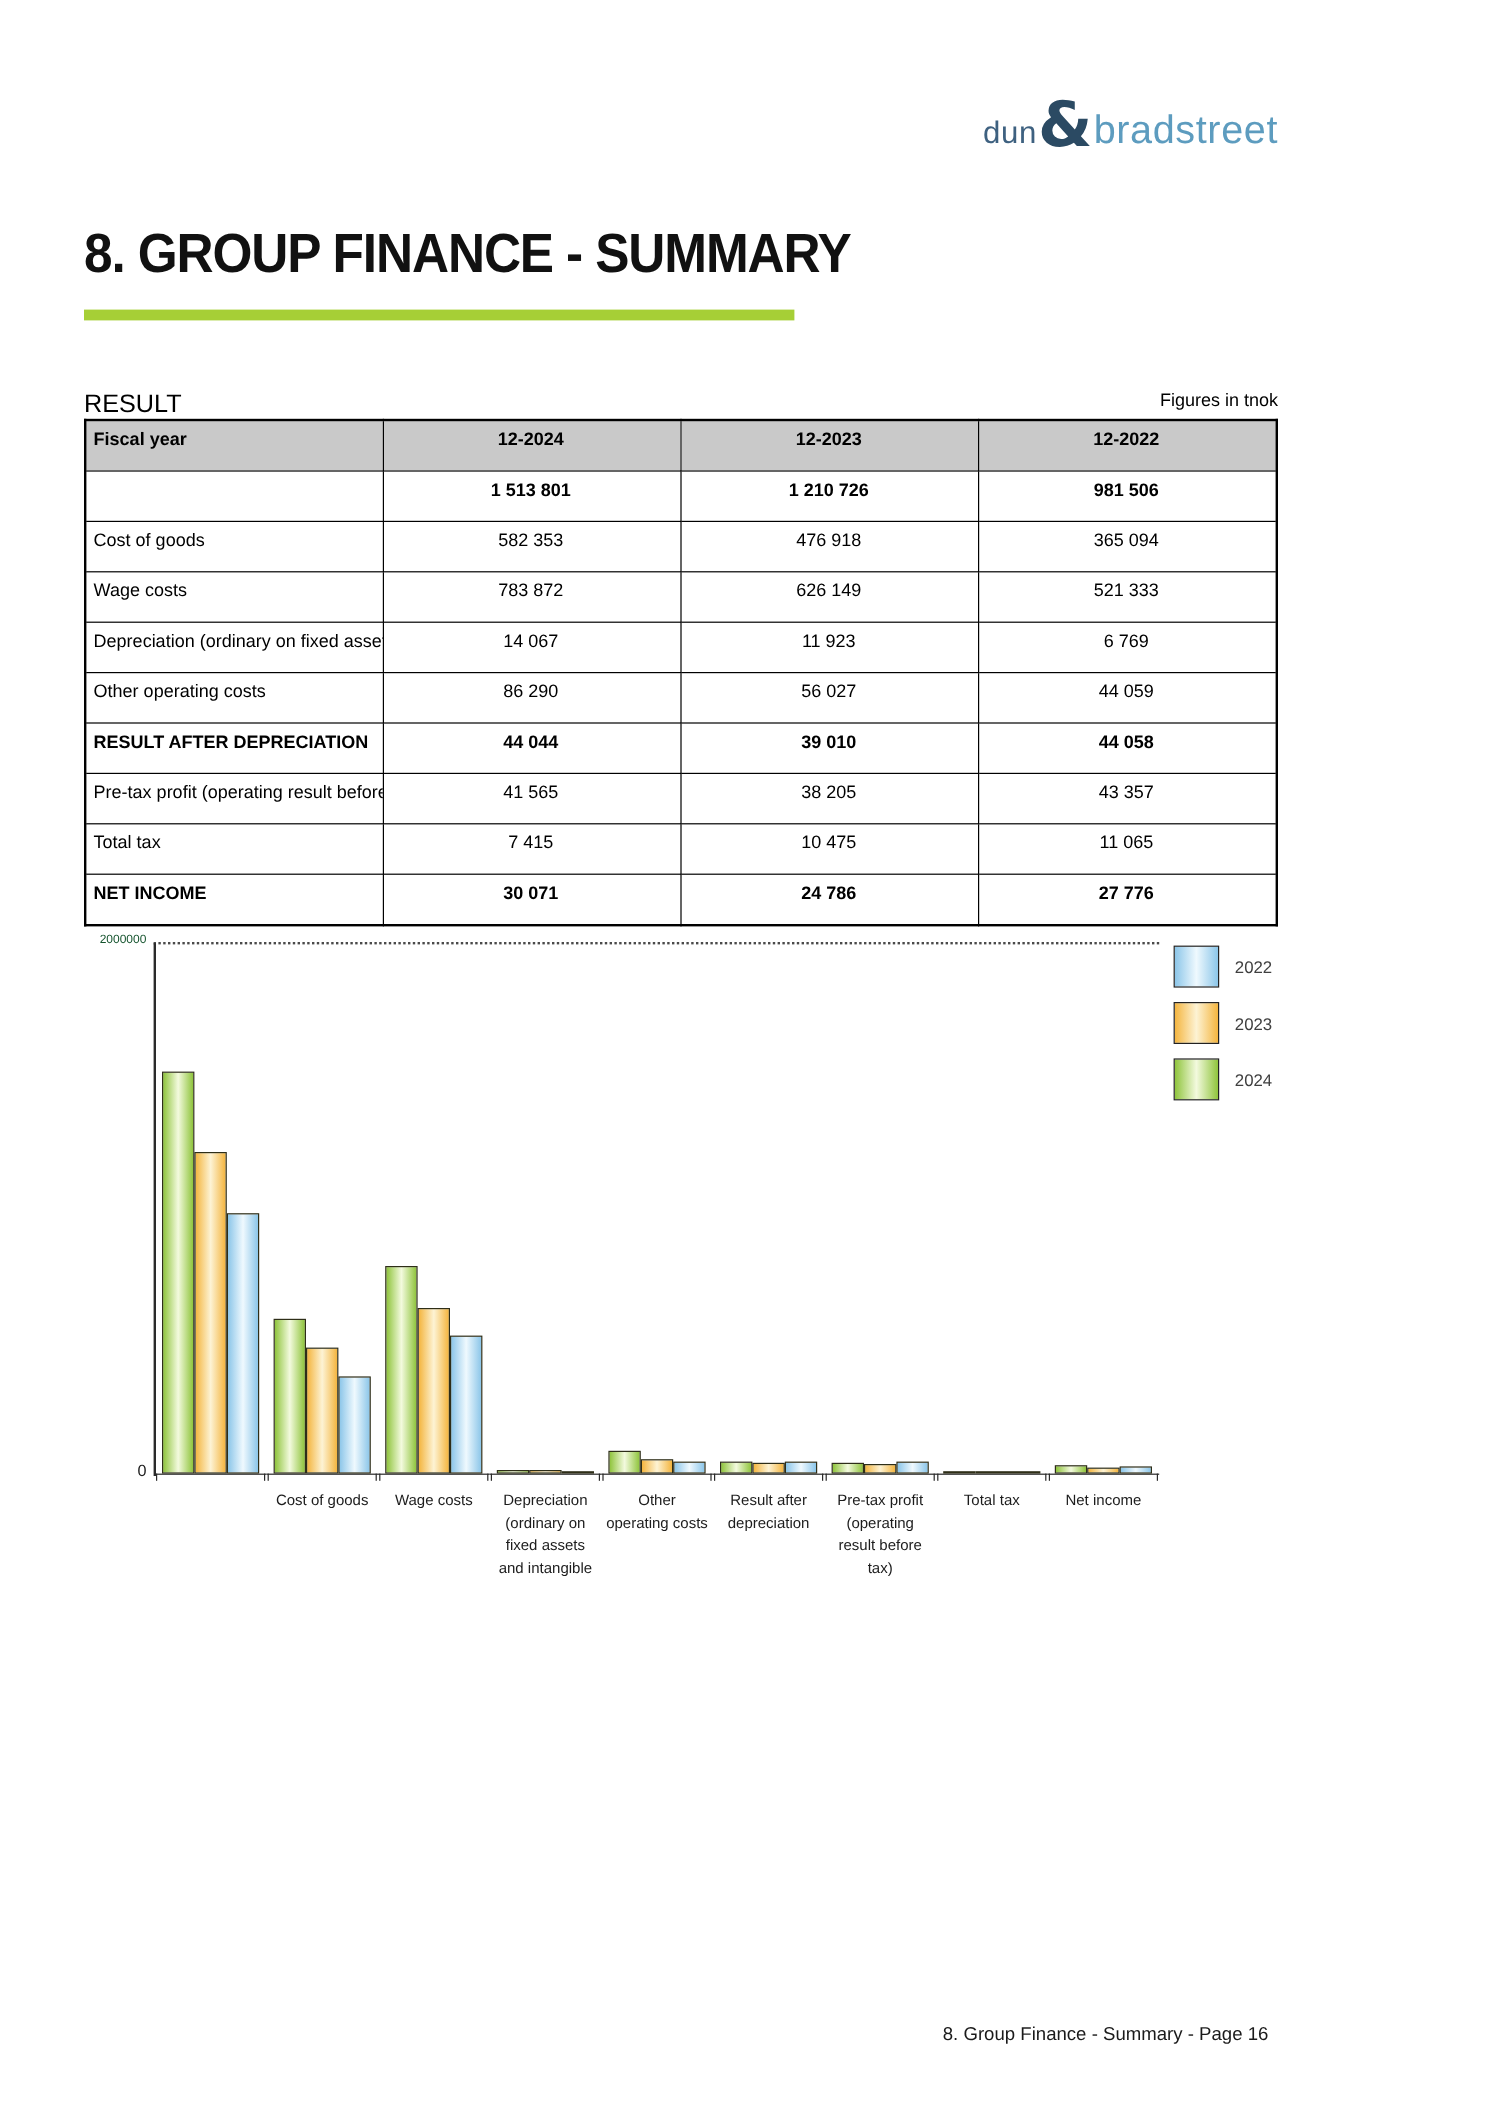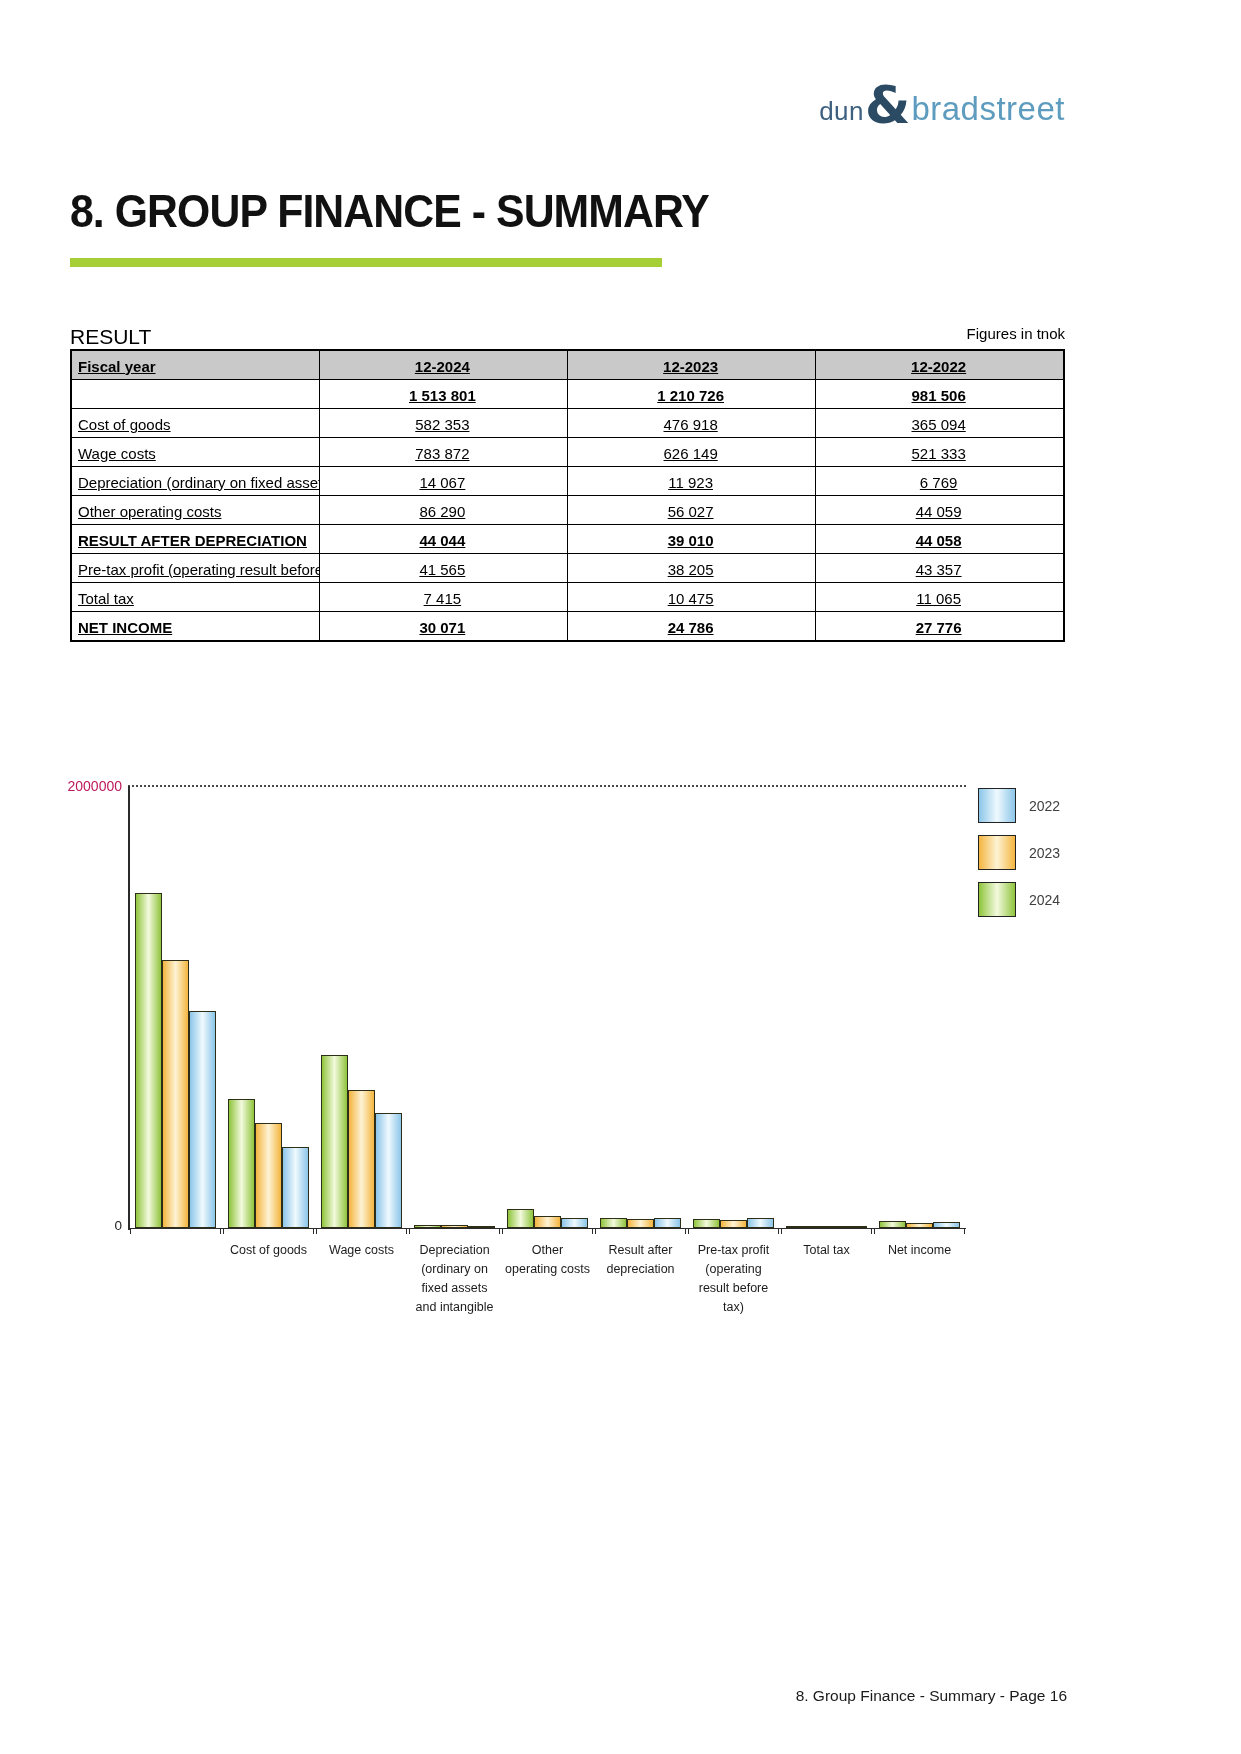--- a/index.html
+++ b/index.html
@@ -21,29 +21,29 @@
   #title { left:70px; top:184px; font-size:46px; font-weight:bold; letter-spacing:-1px;
            transform:scaleX(.93); transform-origin:left; white-space:nowrap; color:#111; }
   #divider { left:70px; top:258px; width:592px; height:9px; }
 
   
   #result-label { left:70px; top:325px; font-size:21px; font-weight:normal; }
   #figures-note { top:325px; right:176px; font-size:15px; }
 
   #result-table { left:70px; top:349px; width:995px; border-collapse:collapse;
                   font-size:15px; border:2px solid #000; table-layout:fixed; }
-  #result-table th, #result-table td { border:1px solid #000; padding:5px 8px 3px 6px; height:20px;
-                  overflow:hidden; white-space:nowrap;text-decoration:underline; }
+  #result-table th, #result-table td { border:1px solid #000; padding:5px 8px 16px 6px; height:20px;
+                  overflow:hidden; white-space:nowrap; }
   #result-table th { background:#c9c9c9; font-weight:bold; }
   #result-table th.lbl { text-align:left; }
   #result-table td.val { text-align:center; width:139px; }
   #result-table tr.bold td { font-weight:bold; }
 
   
-  #ytick-top  { left:36px; top:778px; width:86px; text-align:right; font-size:14px; color:#be185d; }
+  #ytick-top  { left:36px; top:778px; width:86px; text-align:right; font-size:10px; color:#14532d; }
   #ytick-zero { left:80px; top:1218px; width:42px; text-align:right; font-size:13.5px; color:#222; }
   #gridline { left:128px; top:785px; width:838px; height:0; border-top:2px dotted #4a4a4a; }
   #yaxis { left:128px; top:786px; width:1.5px; height:444px; background:#2a2a2a; }
 
   #chart-plot { left:129px; top:787px; width:837px; height:442px; display:flex; align-items:flex-end; }
   .cgroup { width:93px; height:100%; display:flex; align-items:flex-end; justify-content:center;
             position:relative; border-bottom:1.5px solid #2a2a2a; box-sizing:border-box; }
   .cgroup::before, .cgroup::after { content:''; position:absolute; bottom:-6px; width:1px; height:6px; background:#2a2a2a; }
   .cgroup::before { left:1px; } .cgroup::after { right:1px; }
   .bar { width:27px; border:1px solid #2e2e18; box-sizing:border-box; }
@@ -52,21 +52,21 @@
   .clabel { width:93px; display:flex; justify-content:center; }
   .clabel span { display:inline-block; max-width:86px; text-align:center;
                  font-size:12.5px; line-height:19px; color:#1c1c1c; }
 
   #legend { left:978px; top:788px; }
   .legend-item { display:flex; align-items:center; margin-bottom:12px; }
   .legend-swatch { width:38px; height:35px; border:1px solid #222; box-sizing:border-box; margin-right:13px; }
   .legend-label { font-size:14px; color:#404040; }
 
   
-  #footer { right:174px; top:1687px; font-size:15.5px; color:#1a1a1a; }
+  #footer { right:184px; top:1687px; font-size:15.5px; color:#1a1a1a; }
 </style>
 </head>
 <body>
 
 <div id="logo" class="abs">
   <span class="dun" style="color: rgb(62, 97, 128);">dun</span>
   <span class="amp" style="color: rgb(43, 74, 99);">&amp;</span>
   <span class="brad" style="color: rgb(93, 156, 191);">bradstreet</span>
 </div>
 

